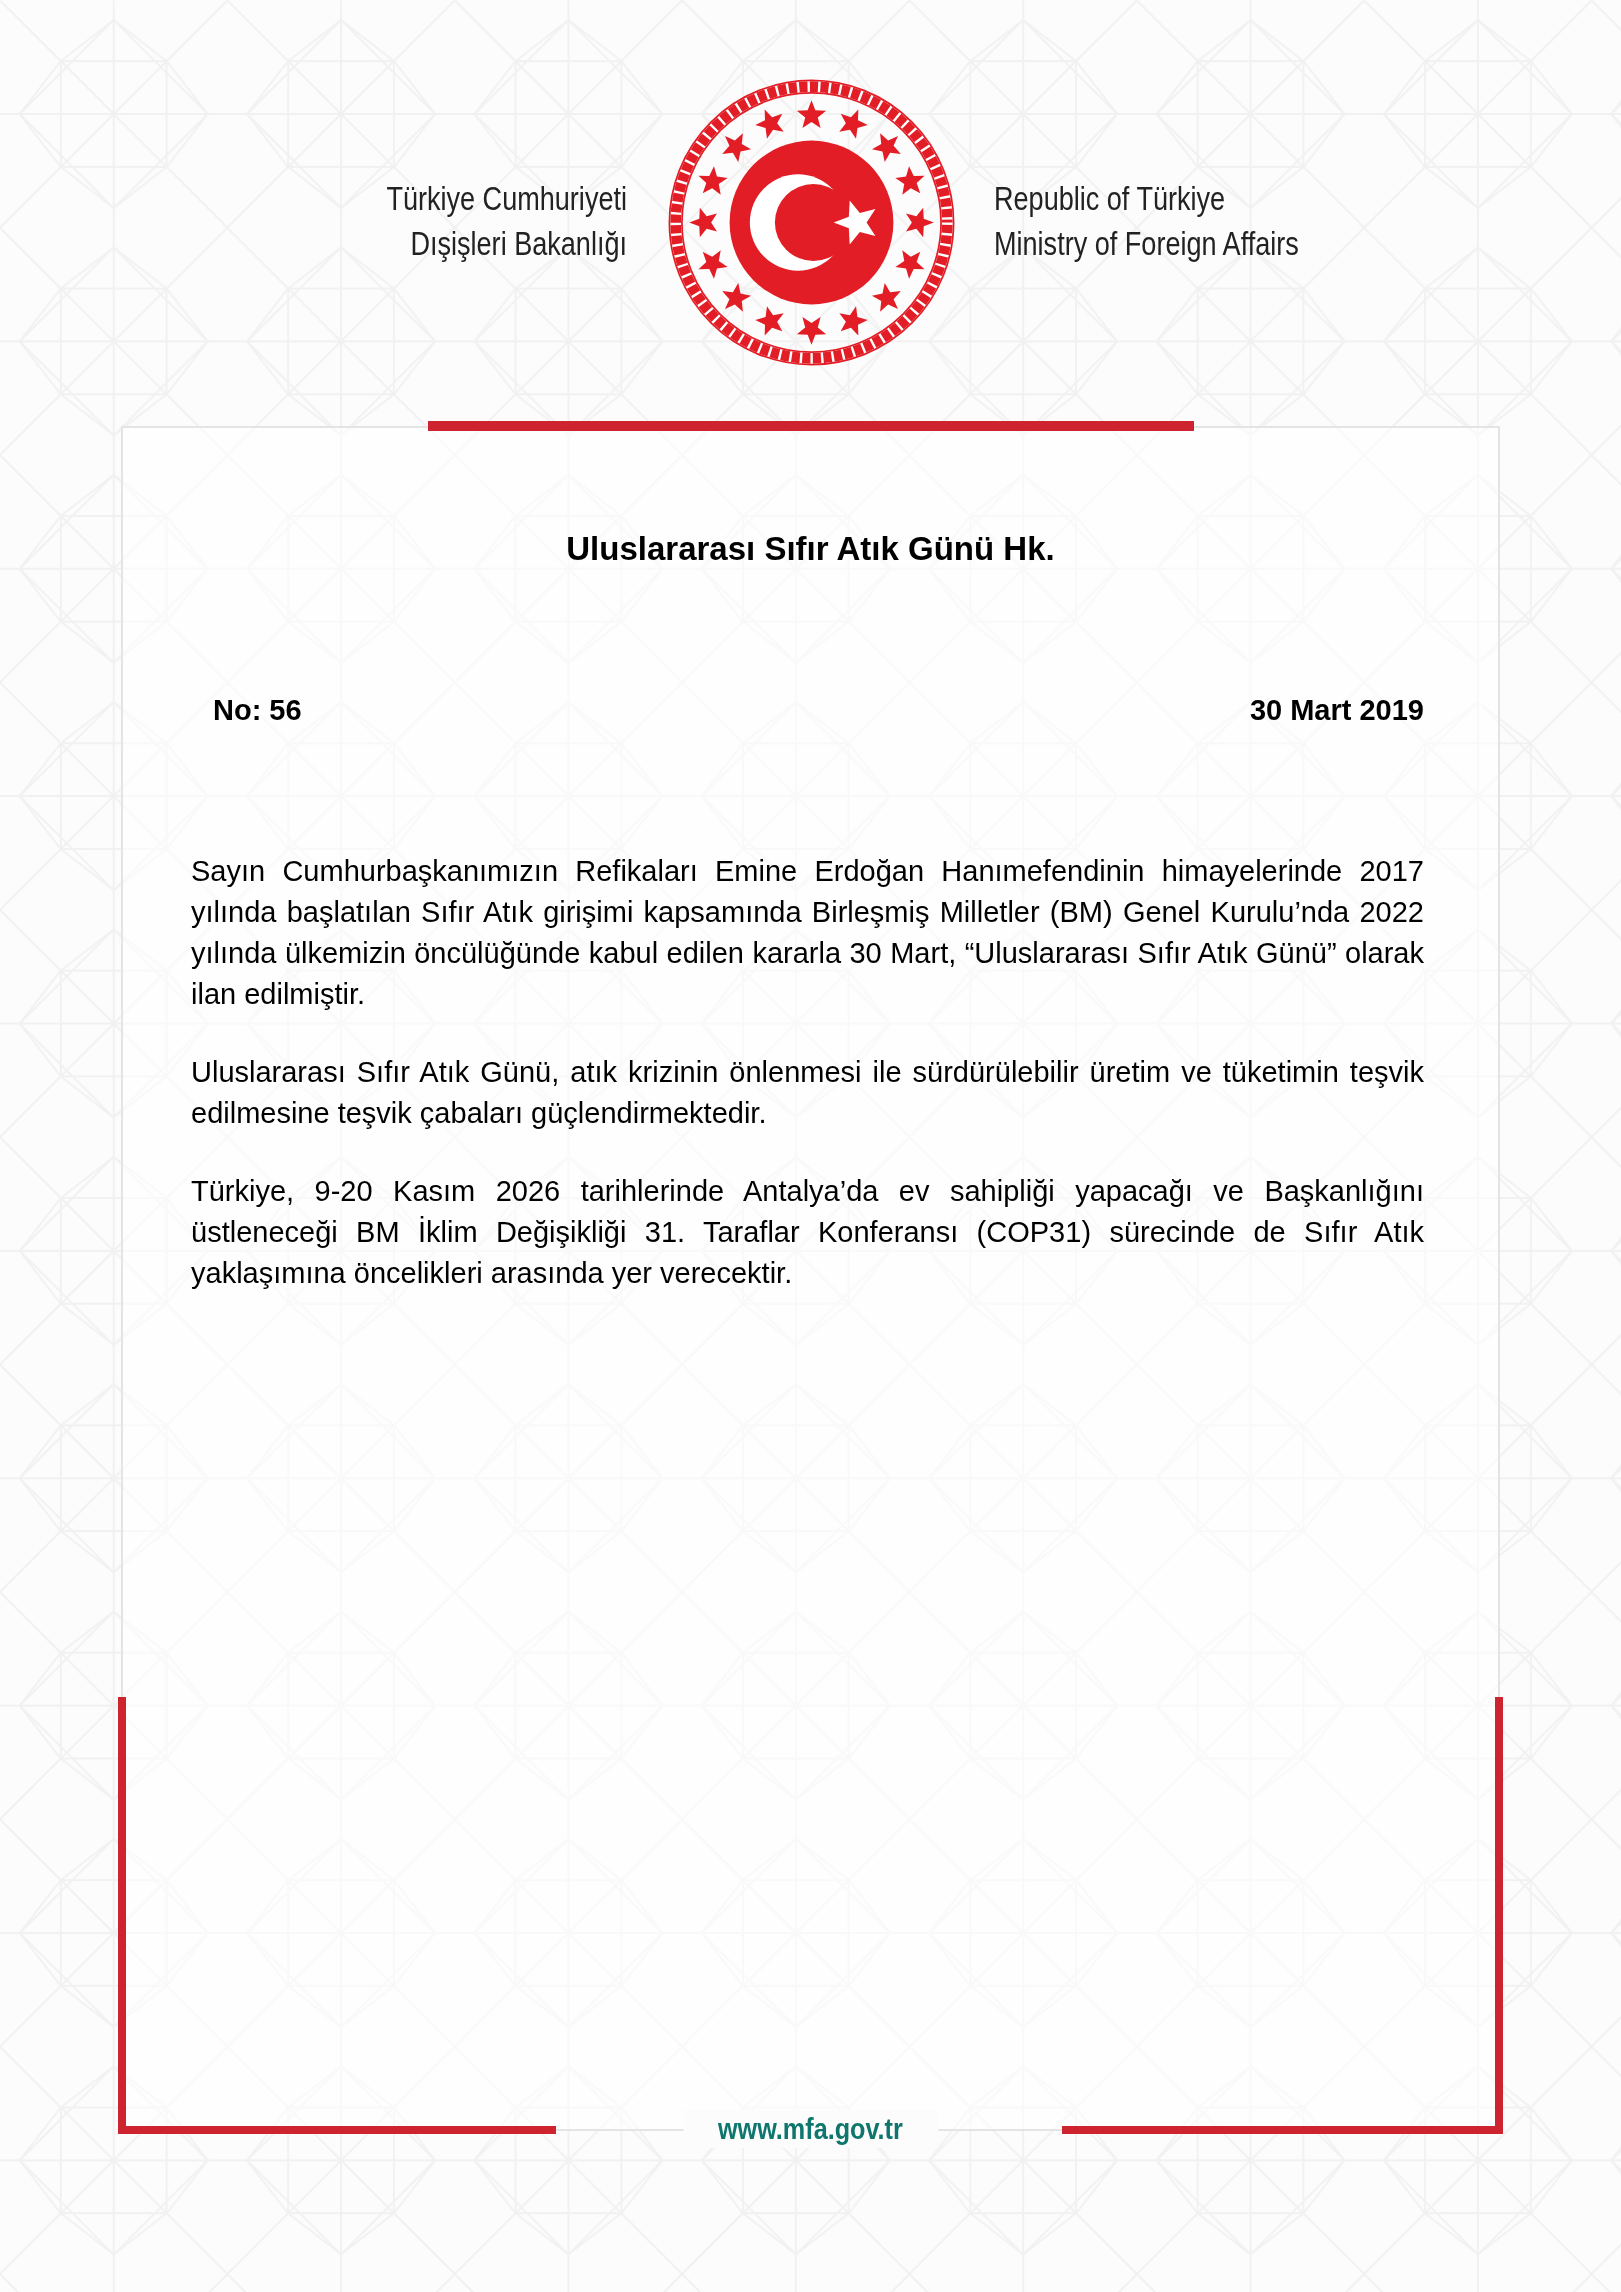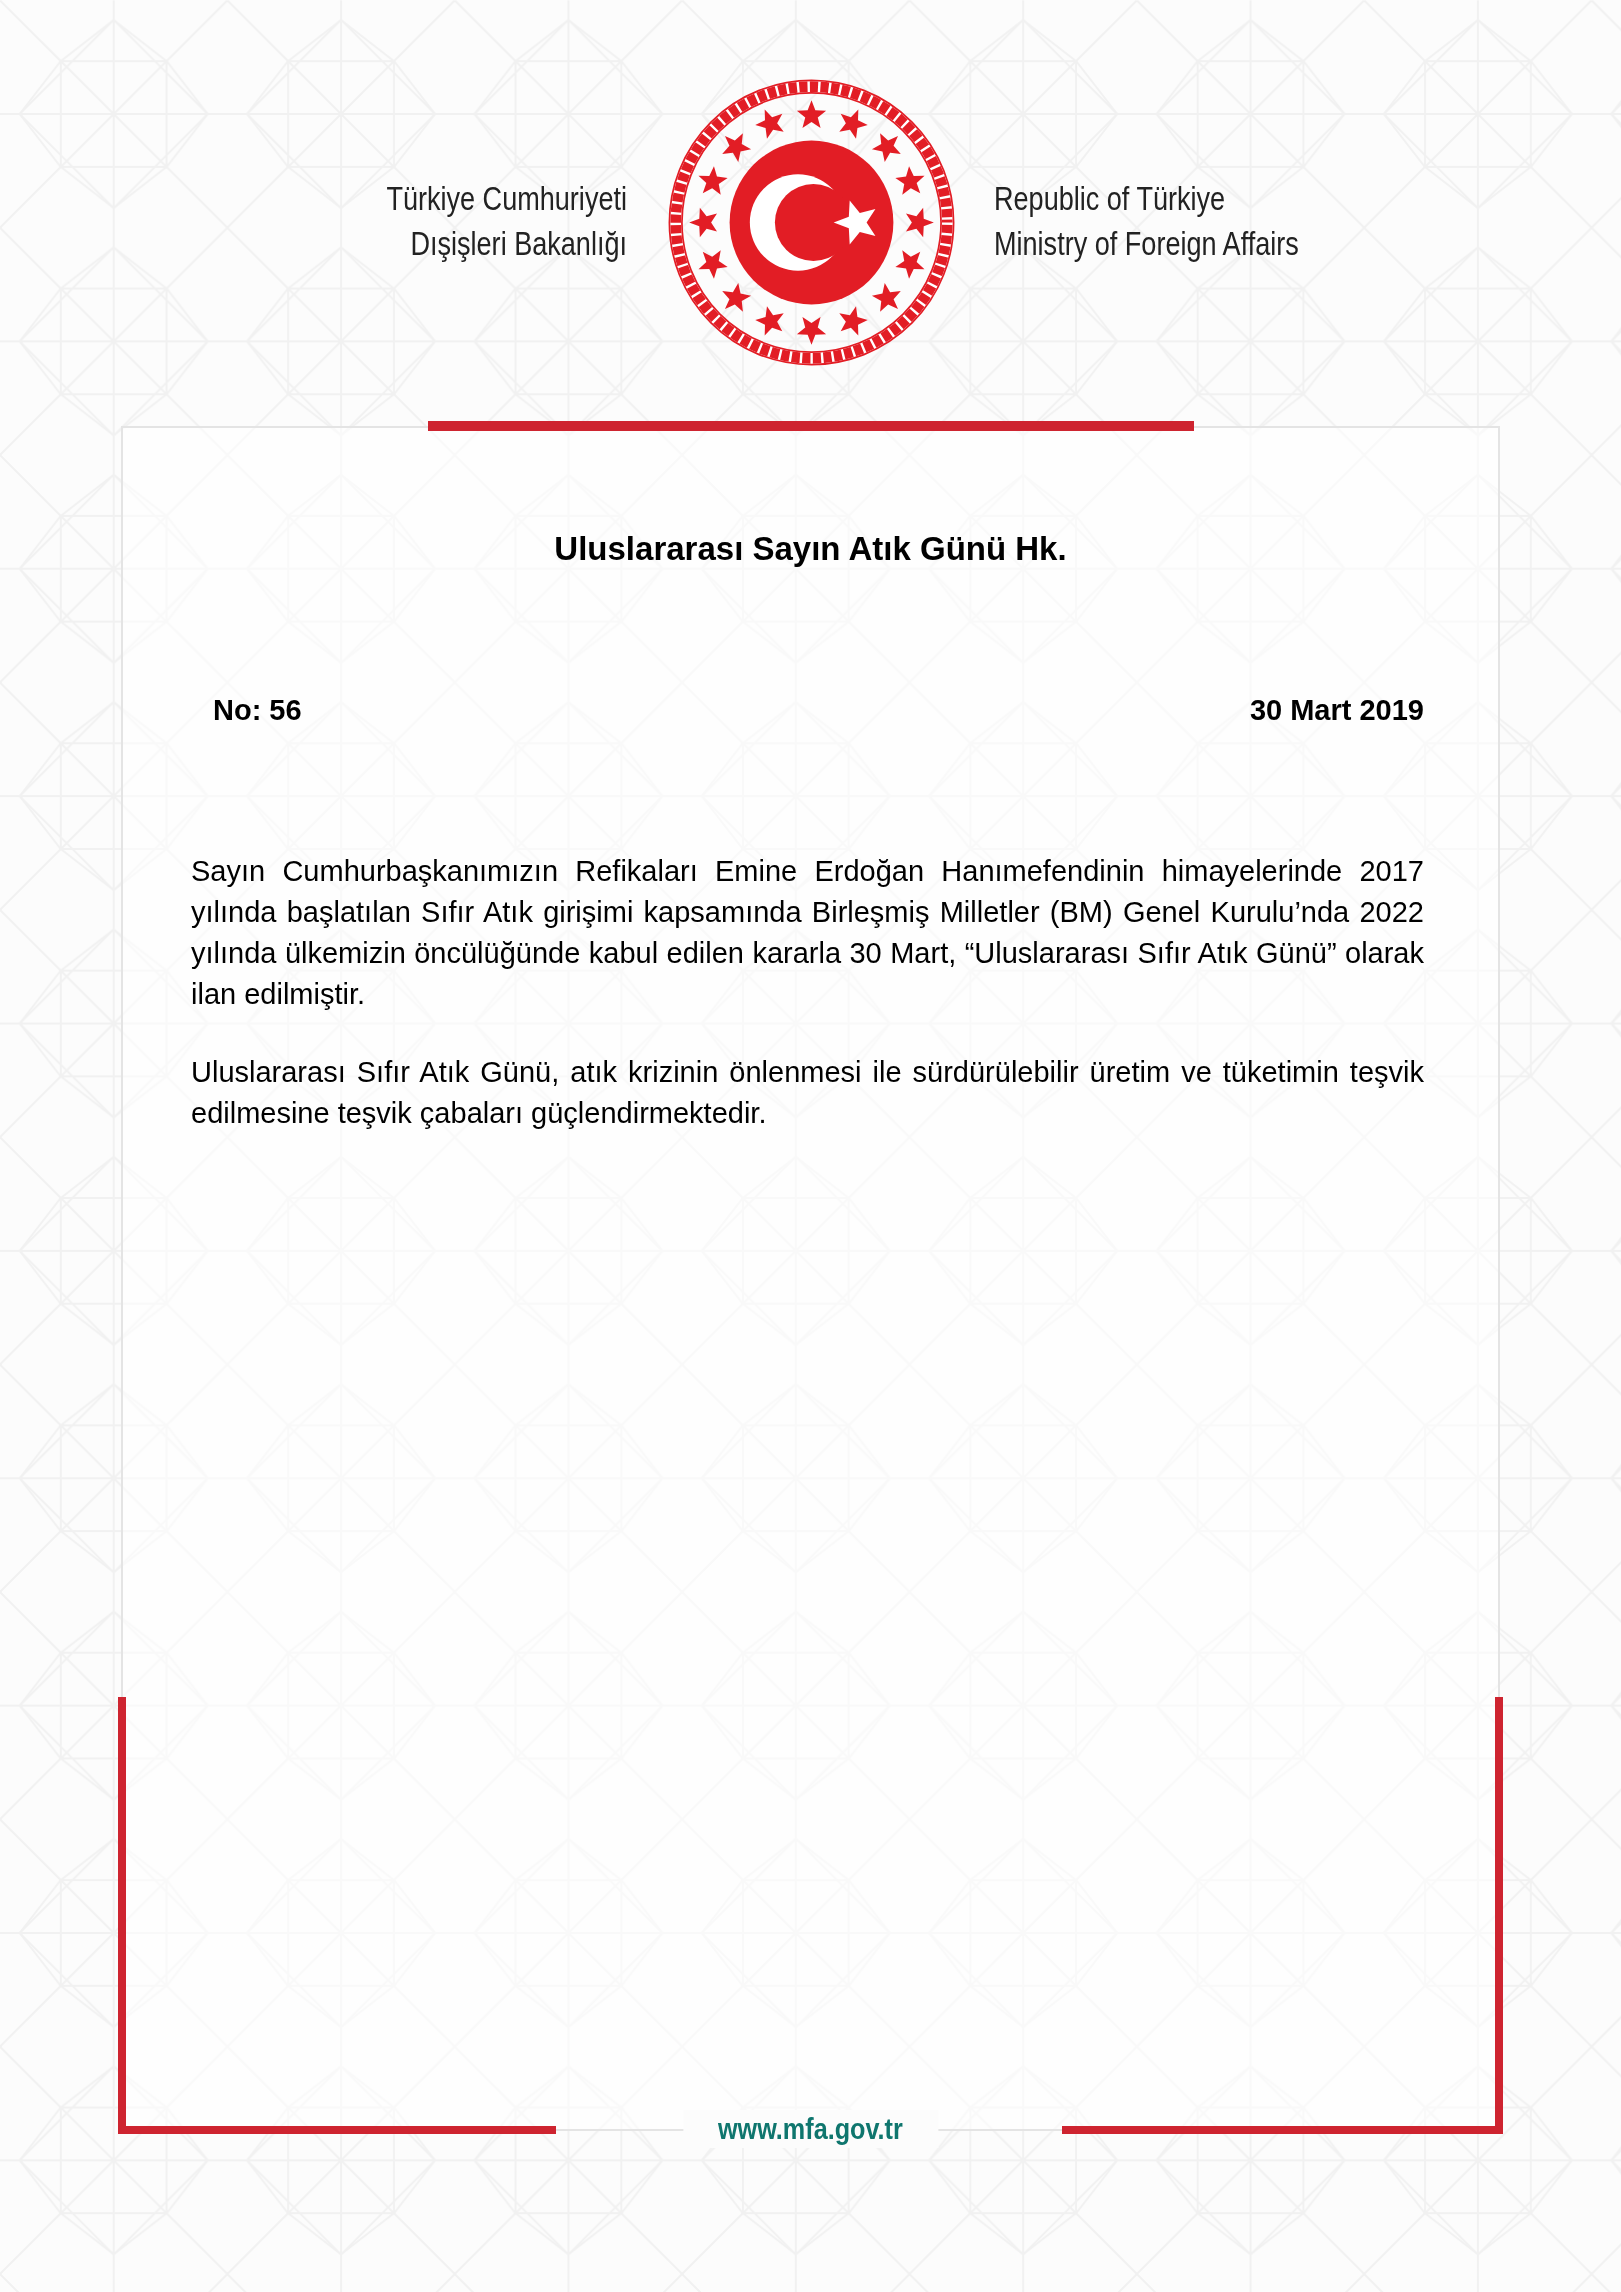--- a/index.html
+++ b/index.html
@@ -135,29 +135,30 @@
   <div>Ministry of Foreign Affairs</div>
 </div>
 
 <main class="frame">
   <div class="red-seg seg-top"></div>
   <div class="red-seg seg-left"></div>
   <div class="red-seg seg-right"></div>
   <div class="red-seg seg-bl"></div>
   <div class="red-seg seg-br"></div>
 
-  <h1 class="doc-title">Uluslararası Sayın Atık Günü Hk.</h1>
+  <h1 class="doc-title">Uluslararası Sıfır Atık Günü Hk.</h1>
 
   <div class="meta-row">
     <span>No: 56</span>
     <span>30 Mart 2019</span>
   </div>
 
   <div class="doc-body">
     <p>Sayın Cumhurbaşkanımızın Refikaları Emine Erdoğan Hanımefendinin himayelerinde 2017 yılında başlatılan Sıfır Atık girişimi kapsamında Birleşmiş Milletler (BM) Genel Kurulu’nda 2022 yılında ülkemizin öncülüğünde kabul edilen kararla 30 Mart, “Uluslararası Sıfır Atık Günü” olarak ilan edilmiştir.</p>
     <p>Uluslararası Sıfır Atık Günü, atık krizinin önlenmesi ile sürdürülebilir üretim ve tüketimin teşvik edilmesine teşvik çabaları güçlendirmektedir.</p>
+    <p>Türkiye, 9-20 Kasım 2026 tarihlerinde Antalya’da ev sahipliği yapacağı ve Başkanlığını üstleneceği BM İklim Değişikliği 31. Taraflar Konferansı (COP31) sürecinde de Sıfır Atık yaklaşımına öncelikleri arasında yer verecektir.</p>
   </div>
 
   <div class="footer-url">
     <span class="cond">www.mfa.gov.tr</span>
   </div>
 </main>
 
 
 </body></html>

